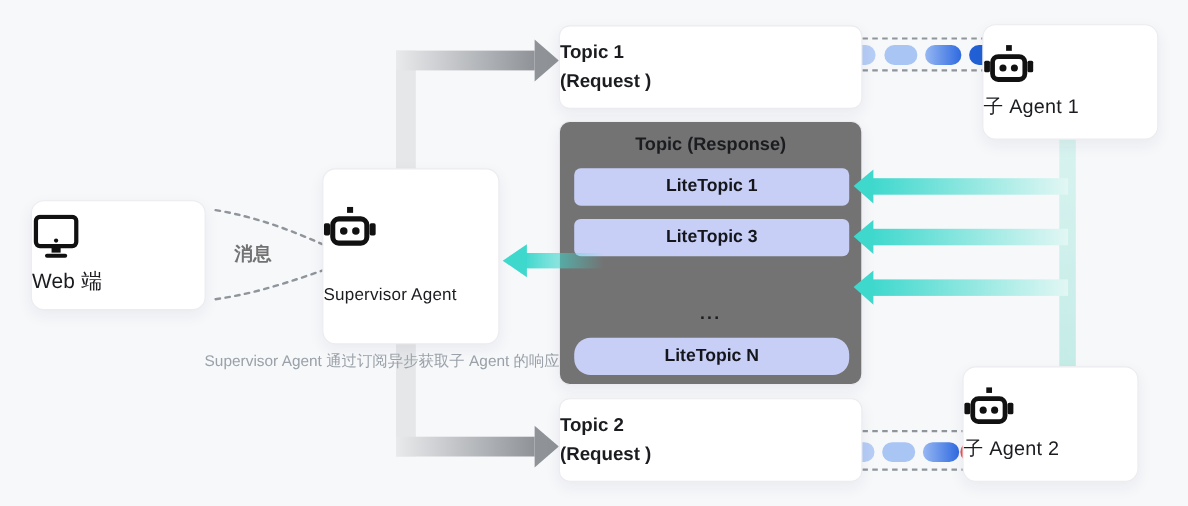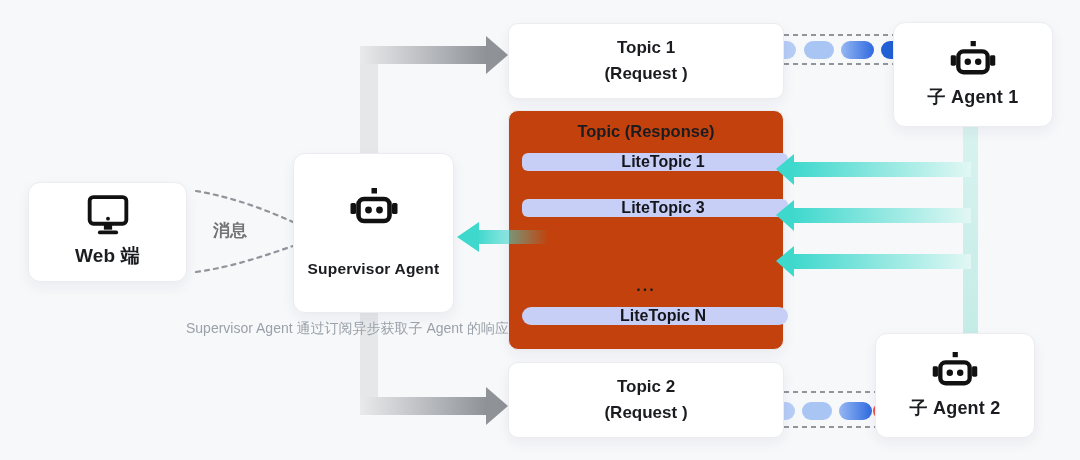--- a/index.html
+++ b/index.html
@@ -9,49 +9,49 @@
     font-family:"Liberation Sans","DejaVu Sans",sans-serif;
     color:#1b1c20;
   }
   .layer{position:absolute;left:0;top:0;width:1080px;height:460px;}
   .under{z-index:1;}
   .over{z-index:3;pointer-events:none;}
   .box{
     position:absolute;z-index:2;background:#ffffff;
     border:1px solid #ececf0;border-radius:12px;
     box-shadow:0 5px 14px rgba(30,40,60,0.06);
-    display:flex;flex-direction:column;align-items:center;justify-content:center;
+    display:flex;flex-direction:column;align-items:flex-start;justify-content:center;
     box-sizing:border-box;
   }
-  .node-label{font-weight:700;letter-spacing:.2px;}
+  .node-label{font-weight:400;letter-spacing:.2px;}
   .web-box{left:28px;top:182px;width:159px;height:100px;gap:8px;}
   .web-box .node-label{font-size:19px;}
   .supervisor-box{left:293px;top:153px;width:161px;height:160px;gap:18px;}
   .supervisor-box .node-label{font-size:15.5px;margin-top:16px;}
   .agent-box{width:160px;height:105px;gap:8px;}
   .agent1-box{left:893px;top:22px;}
   .agent2-box{left:875px;top:333px;}
   .agent-box .node-label{font-size:18px;}
   .topic-box{left:508px;width:276px;height:76px;border-radius:10px;line-height:1.55;}
   .topic1-box{top:23px;}
   .topic2-box{top:362px;}
   .topic-title,.topic-sub{font-size:17px;font-weight:700;text-align:center;}
   .response-box{
     position:absolute;z-index:2;left:508px;top:110px;width:276px;height:240px;
-    background:#c2410c;border:1px solid #ececf0;border-radius:10px;
+    background:#737373;border:1px solid #ececf0;border-radius:10px;
     box-shadow:0 5px 14px rgba(30,40,60,0.06);box-sizing:border-box;
   }
   .response-title{
     position:absolute;left:0;top:11px;width:100%;text-align:center;
     font-size:16.5px;font-weight:700;
   }
   .lite-row{
-    position:absolute;left:13px;width:250px;height:18px;border-radius:6px;
+    position:absolute;left:13px;width:250px;height:34px;border-radius:6px;
     background:#c7cff7;display:flex;align-items:center;justify-content:center;
-    font-size:16px;font-weight:700;color:#15161c;padding-left:16px;
+    font-size:16px;font-weight:700;color:#15161c;
   }
   .lite-1{top:42px;} .lite-2{top:88px;} .lite-3{top:134px;} .lite-n{top:196px;border-radius:15px;}
   .lite-ellipsis{
     position:absolute;left:0;top:166px;width:100%;text-align:center;
     font-size:16px;font-weight:800;letter-spacing:2px;color:#1b1c20;
   }
   .msg-label{
     position:absolute;z-index:2;left:213px;top:219px;
     font-size:17px;font-weight:600;color:#737373;
   }

